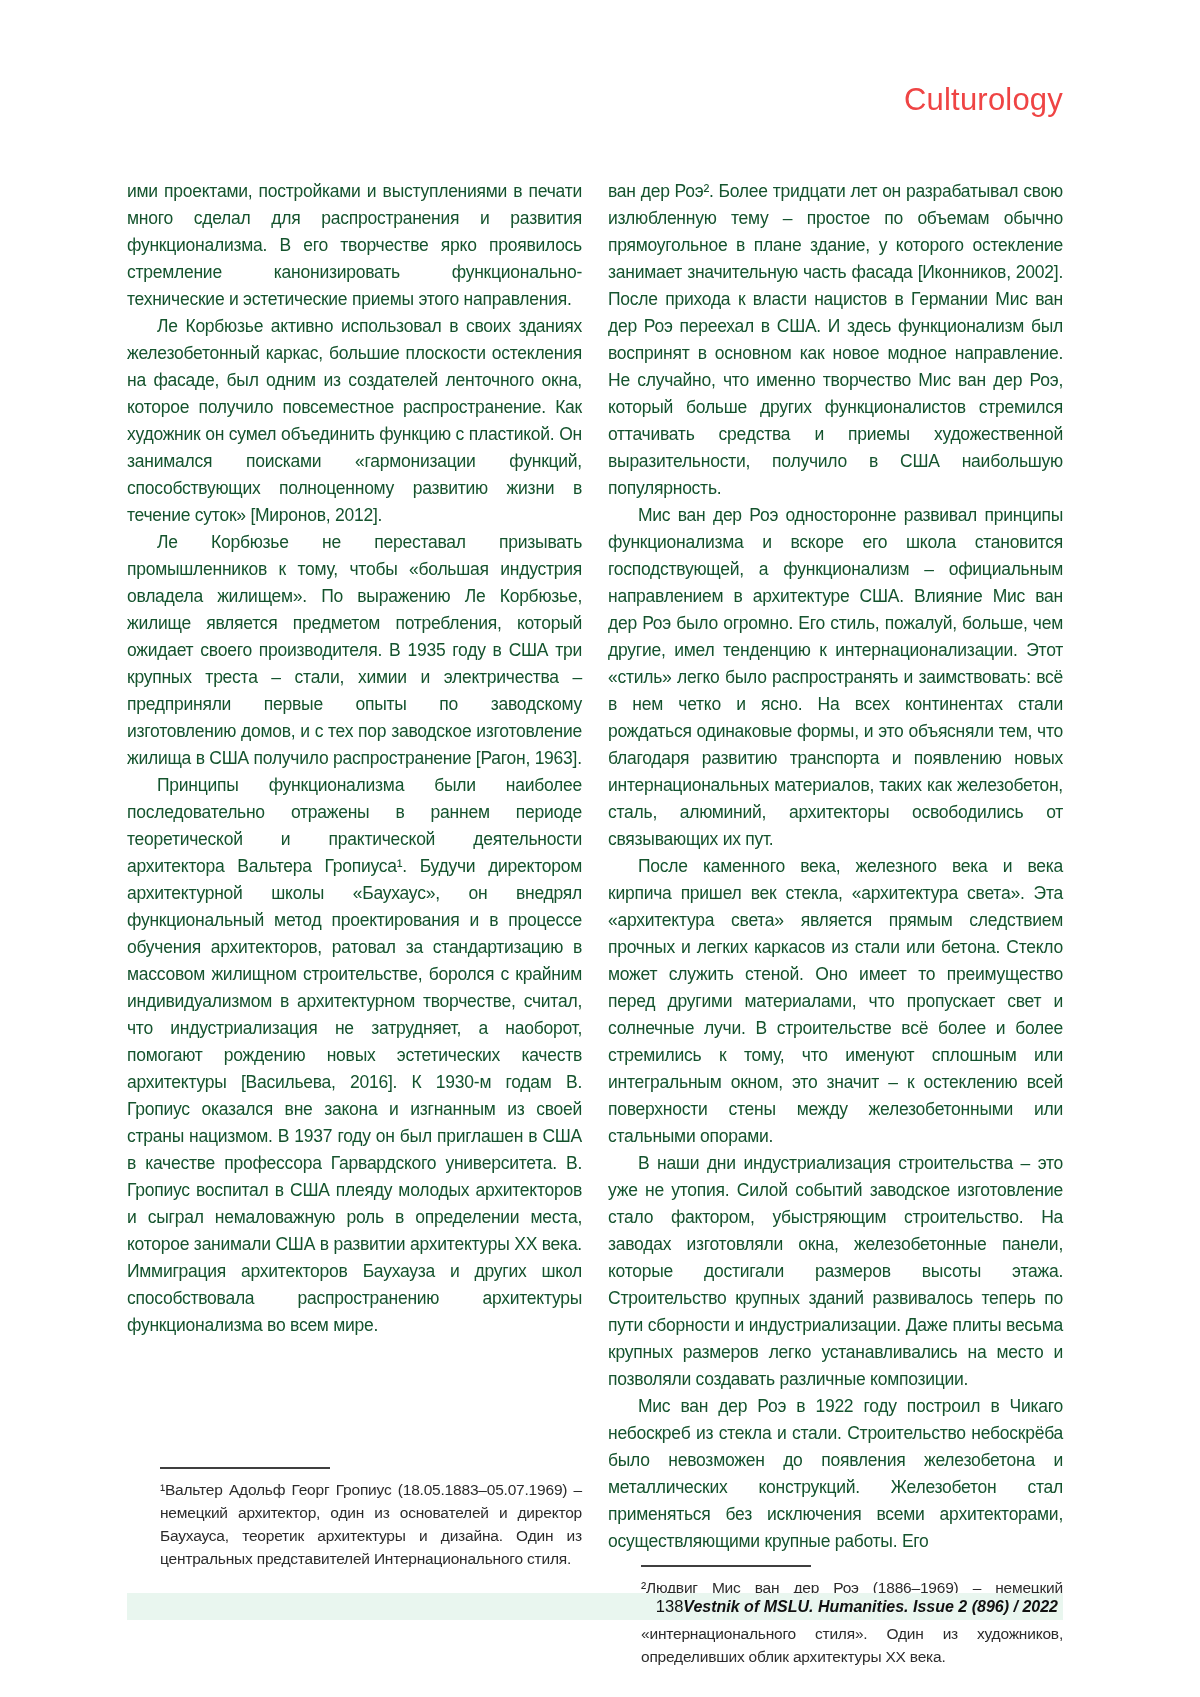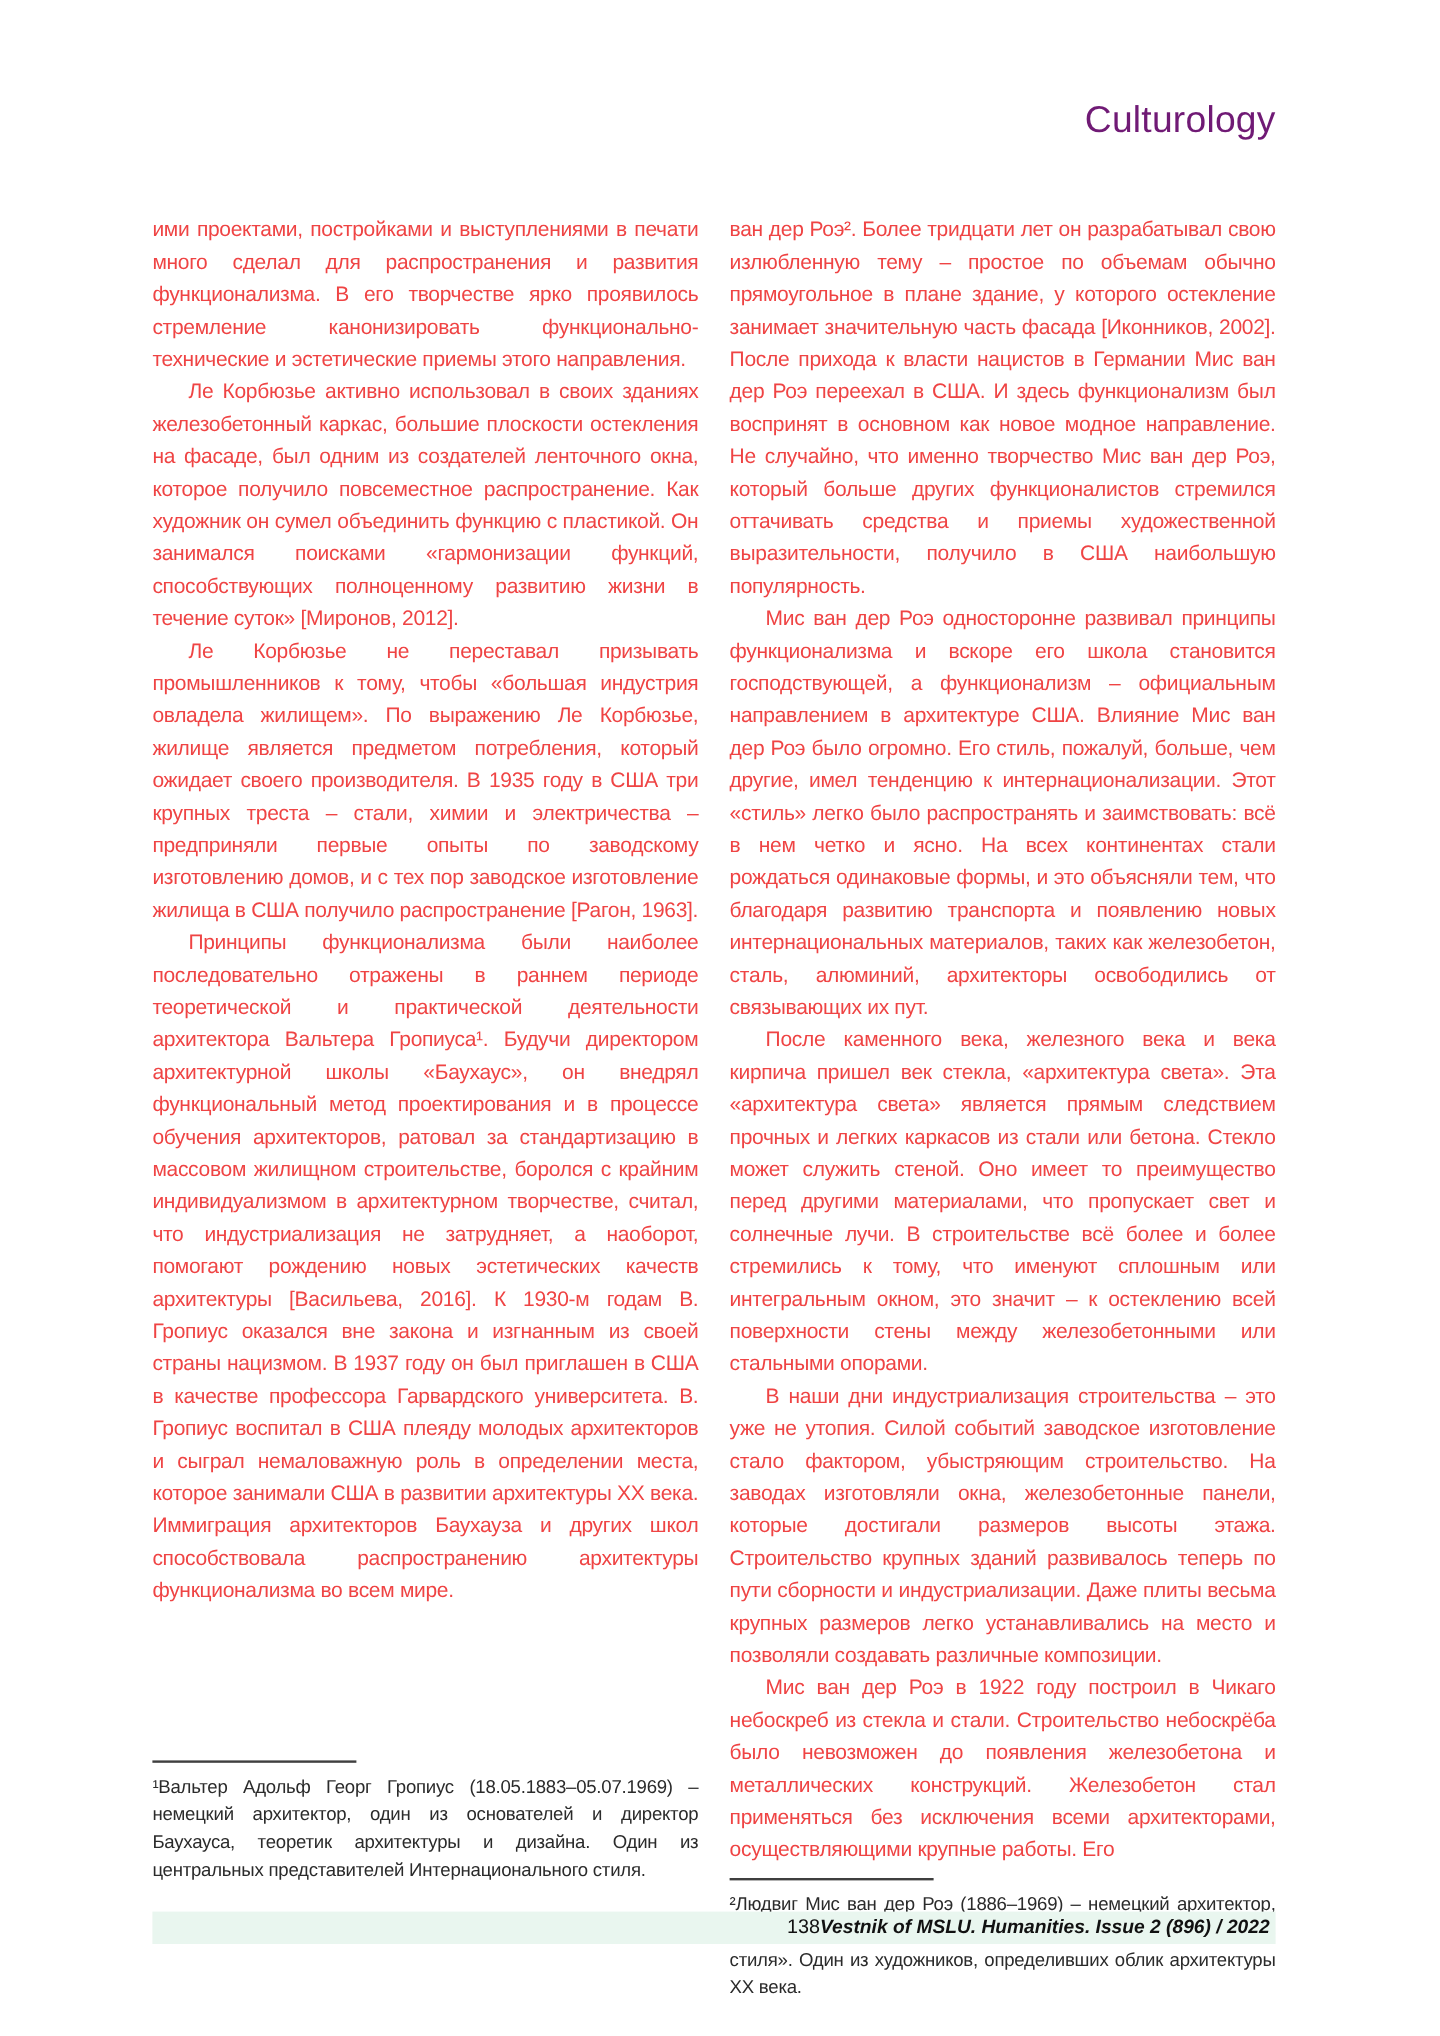--- a/index.html
+++ b/index.html
@@ -11,21 +11,21 @@
     font-family: "Liberation Sans", "DejaVu Sans", sans-serif;
     overflow: hidden;
   }
   .running-head {
     position: absolute;
     top: 82px;
     right: 137px;
     font-size: 31px;
     line-height: 36px;
     letter-spacing: 0.2px;
-    color: #701a75;
+    color: #ef4444;
   }
   .content {
     position: absolute;
     top: 178px;
     left: 127px;
     right: 137px;
     height: 1392px;
     display: flex;
     gap: 26px;
   }
@@ -35,24 +35,24 @@
     flex-direction: column;
     min-width: 0;
   }
   .paragraphs p {
     margin: 0;
     font-size: 17.5px;
     line-height: 27px;
     letter-spacing: -0.25px;
     text-align: justify;
     text-indent: 30px;
-    color: #ef4444;
+    color: #14532d;
   }
   .paragraphs p:first-child { text-indent: 0; }
-  .footnote-block { margin-top: auto; padding-top: 10px; }
+  .footnote-block { margin-top: auto; padding-top: 10px; margin-left: 33px; }
   .footnote-rule {
     width: 170px;
     height: 0;
     border-top: 2px solid #3f3f3f;
     margin-bottom: 9px;
   }
   .footnote {
     margin: 0;
     font-size: 15.5px;
     line-height: 23px;

